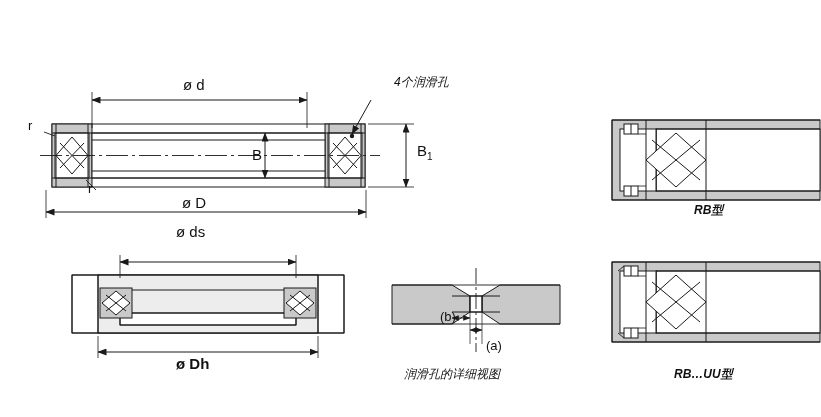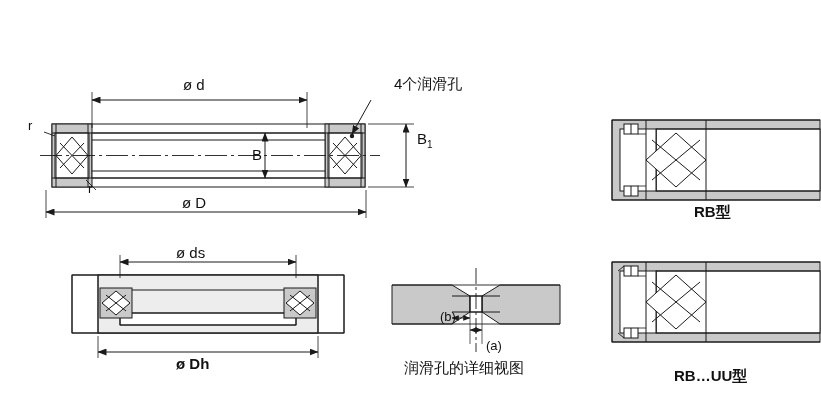--- a/index.html
+++ b/index.html
@@ -2,21 +2,21 @@
 <html><head>
 <meta charset="utf-8">
 <style>
   html,body{margin:0;padding:0;background:#ffffff;}
   body{width:821px;height:417px;position:relative;overflow:hidden;
        font-family:"Liberation Sans","DejaVu Sans",sans-serif;color:#000;}
   .stage{position:absolute;left:0;top:0;width:821px;height:338px;}
   svg{position:absolute;left:0;top:0;width:821px;height:417px;}
   .lbl{position:absolute;white-space:nowrap;font-size:13px;color:#111;line-height:1;}
   .lbl.big{font-size:15px;}
-  .lbl.cn{font-size:15px;}
+  .lbl.cn{font-size:12px;font-style:italic;}
   .sub{font-size:10px;vertical-align:sub;}
 </style>
 </head>
 <body>
 
 <div class="stage">
 
 <svg viewBox="0 0 821 417">
   <defs>
     <marker id="ar" markerWidth="9" markerHeight="7" refX="8.5" refY="3.5" orient="auto">
@@ -216,28 +216,28 @@
       <line x1="618" y1="271" x2="624" y2="266" stroke-width="0.9"></line>
       <line x1="618" y1="333" x2="624" y2="338" stroke-width="0.9"></line>
     </g>
 
   </g>
 </svg>
 
 <div class="lbl big" style="left:183px;top:77px;">ø d</div>
 <div class="lbl big" style="left:182px;top:195px;">ø D</div>
 <div class="lbl big" style="left:252px;top:147px;">B</div>
-<div class="lbl big" style="left:417px;top:131px;"><span>B</span><span class="sub">1</span></div>
+<div class="lbl big" style="left:417px;top:143px;"><span>B</span><span class="sub">1</span></div>
 <div class="lbl" style="left:28px;top:119px;">r</div>
 <div class="lbl" style="left:88px;top:182px;">r</div>
 <div class="lbl cn" style="left:394px;top:76px;">4个润滑孔</div>
 
-<div class="lbl big" style="left:176px;top:245px;">ø ds</div>
+<div class="lbl big" style="left:176px;top:224px;">ø ds</div>
 <div class="lbl big" style="left:176px;top:356px;font-weight:bold;">ø Dh</div>
 
 <div class="lbl" style="left:440px;top:310px;">(b)</div>
 <div class="lbl" style="left:486px;top:339px;">(a)</div>
-<div class="lbl cn" style="left:404px;top:360px;">润滑孔的详细视图</div>
+<div class="lbl cn" style="left:404px;top:368px;">润滑孔的详细视图</div>
 
 <div class="lbl cn" style="left:694px;top:204px;font-weight:bold;">RB型</div>
 <div class="lbl cn" style="left:674px;top:368px;font-weight:bold;text-align:center;">RB…UU型</div>
 
 </div>
 
 </body></html>

